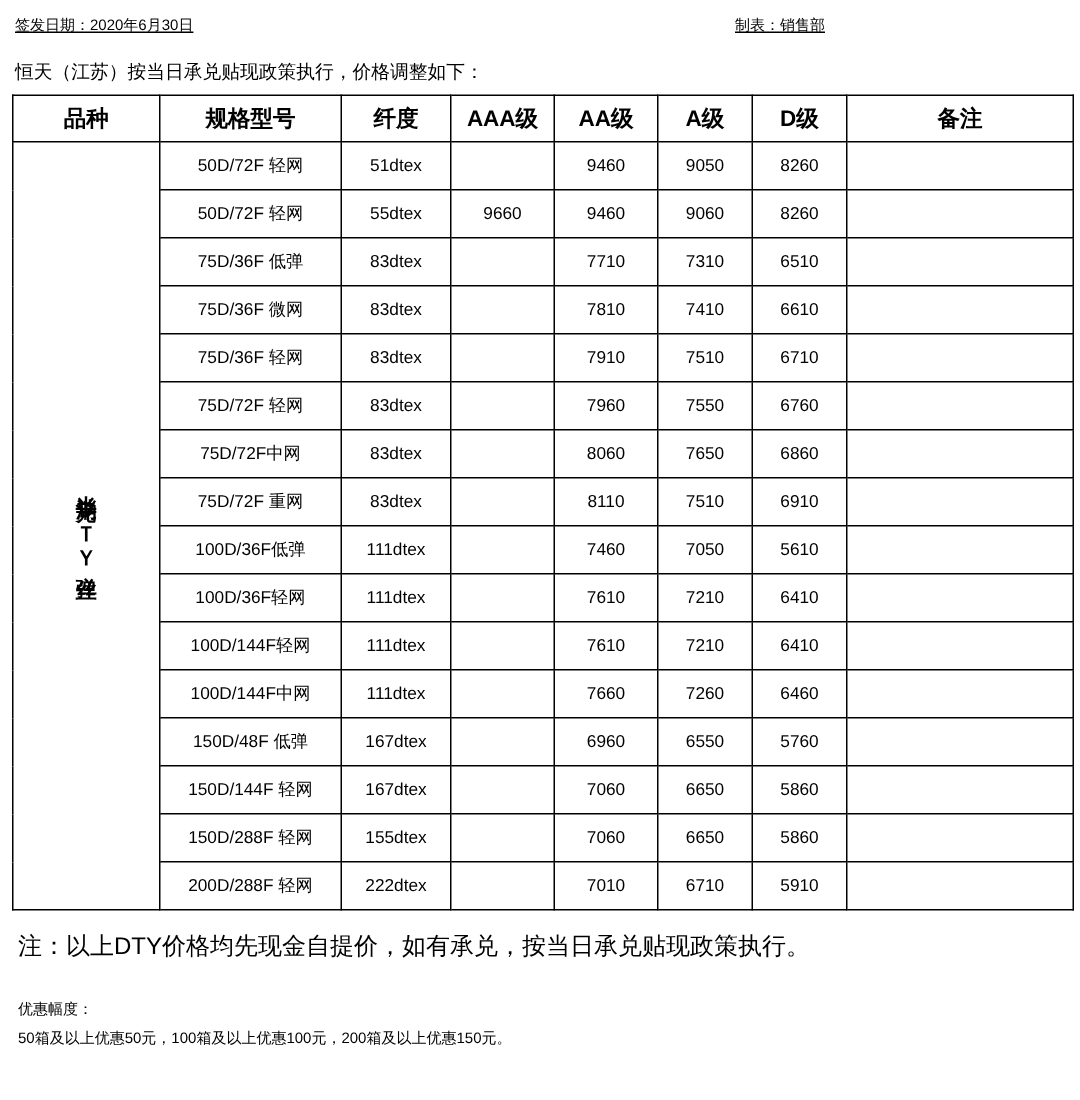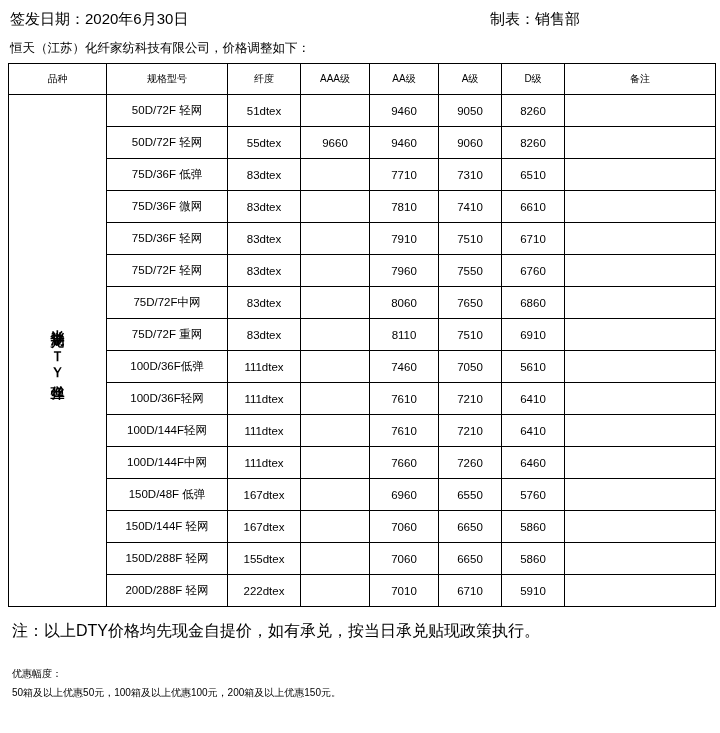--- a/index.html
+++ b/index.html
@@ -20,23 +20,24 @@
     width: 720px;
     height: 733px;
     box-sizing: border-box;
     padding: 8px 6px 0 6px;
     position: relative;
   }
   .header-row {
     display: flex;
     justify-content: flex-start;
     align-items: baseline;
-    font-size: 15px;
+    font-size: 10px;
     padding: 2px 0 6px 4px;
     height: 20px;
+    text-decoration: underline;
   }
   .header-left {
     width: 480px;
     white-space: nowrap;
   }
   .header-right {
     white-space: nowrap;
   }
   .subtitle {
     font-size: 12.5px;
@@ -51,22 +52,22 @@
   }
   table.price th, table.price td {
     border: 1px solid #000000;
     text-align: center;
     vertical-align: middle;
     font-size: 11.5px;
     height: 31px;
     padding: 0;
   }
   table.price th {
-    font-weight: normal;
-    font-size: 10px;
+    font-weight: bold;
+    font-size: 15px;
     height: 30px;
   }
   td.spec {
     font-size: 11.5px;
   }
   td.cat {
     width: 86px;
     font-weight: bold;
     font-size: 14px;
     line-height: 1.45;
@@ -102,21 +103,21 @@
 </head>
 <body>
 
 <div class="page">
 
   <div class="header-row">
     <span class="header-left">签发日期：2020年6月30日</span>
     <span class="header-right">制表：销售部</span>
   </div>
 
-  <div class="subtitle">恒天（江苏）化纤家纺科技有限公司，价格调整如下：</div>
+  <div class="subtitle">恒天（江苏）按当日承兑贴现政策执行，价格调整如下：</div>
 
   <table class="price">
     <thead>
       <tr>
         <th class="col-cat">品种</th>
         <th class="col-spec">规格型号</th>
         <th class="col-fiber">纤度</th>
         <th class="col-aaa">AAA级</th>
         <th class="col-aa">AA级</th>
         <th class="col-a">A级</th>

